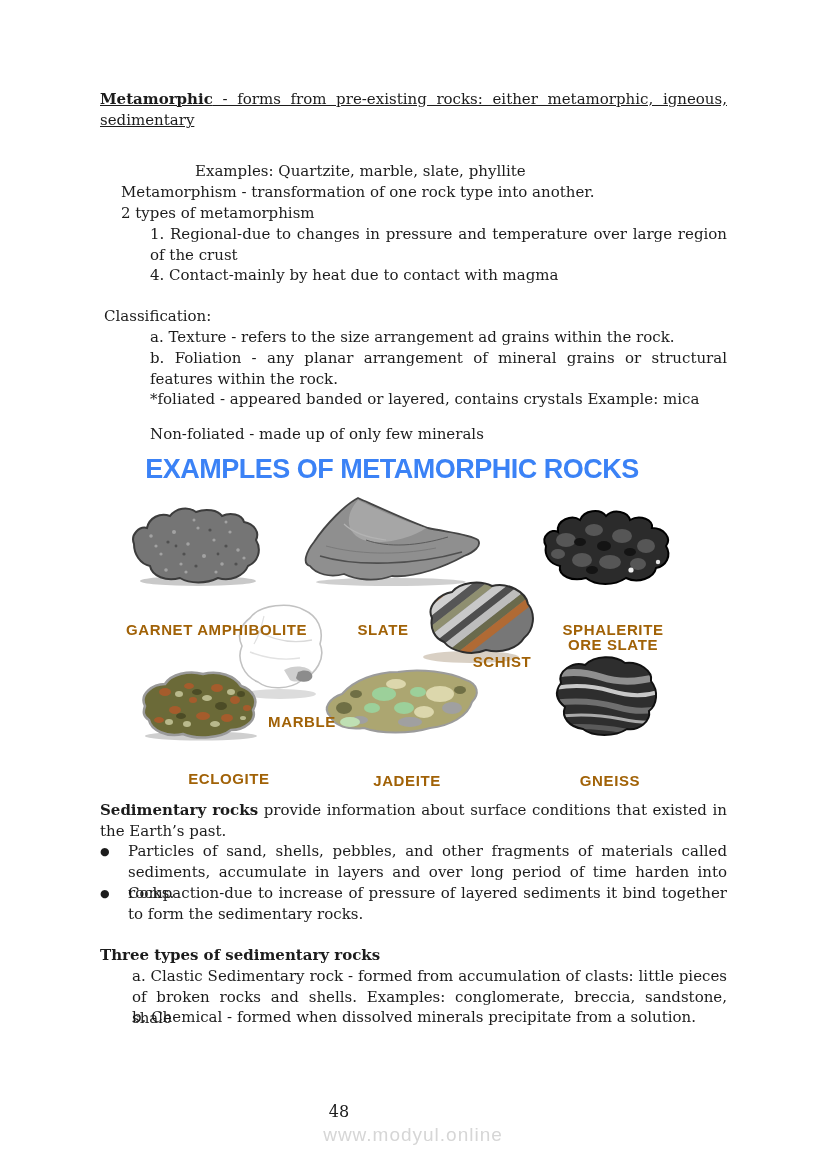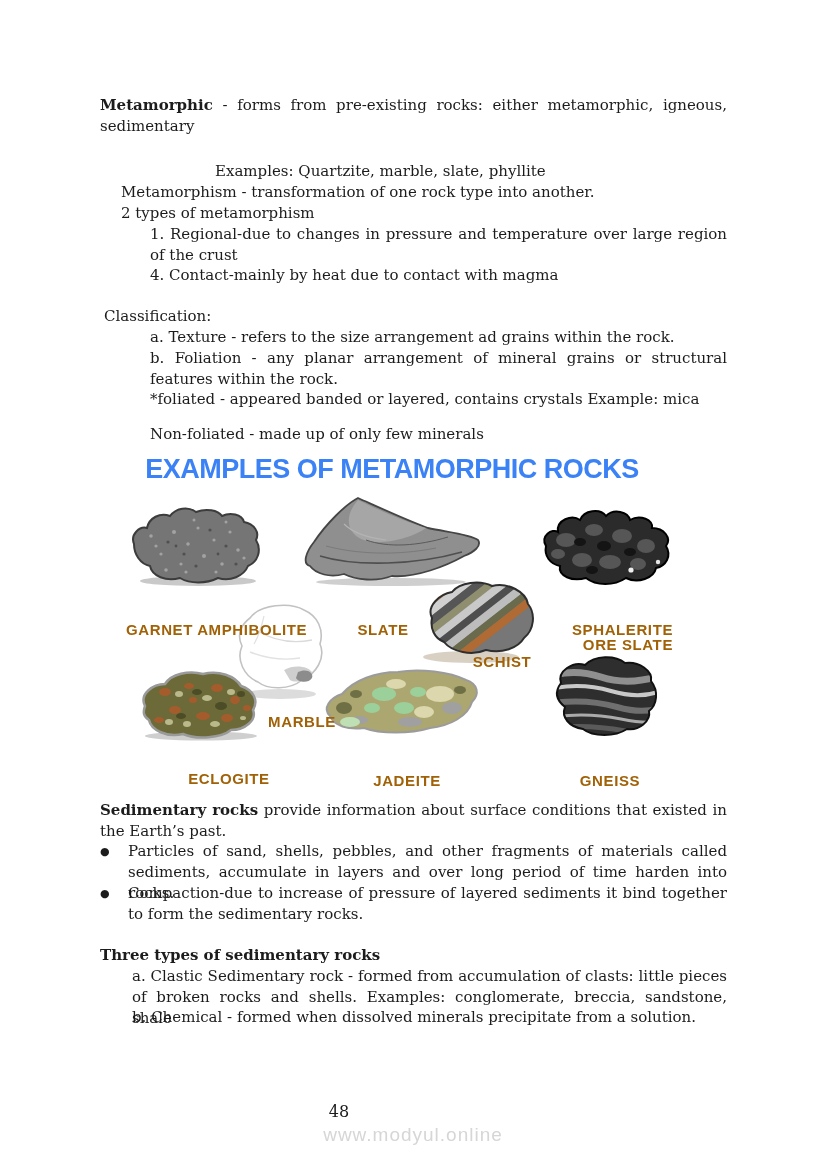--- a/index.html
+++ b/index.html
@@ -29,25 +29,25 @@
     position:absolute; left:0; top:1124px; width:826px; text-align:center;
     font-family:"Liberation Sans", sans-serif; font-size:19px; letter-spacing:1px;
     color:#d6d6d6;
   }
 </style>
 </head>
 <body>
 
 <div class="page">
 
-  <div class="txt just" style="left:100px; top:95px; width:627px;">
+  <div class="txt just" style="left:100px; top:89px; width:627px;text-decoration:underline;">
     <b>Metamorphic</b><span> - forms from pre-existing rocks: either metamorphic, igneous, sedimentary</span>
   </div>
 
-  <div class="txt" style="left:195px; top:161px;margin-left:20px;">Examples: Quartzite, marble, slate, phyllite</div>
+  <div class="txt" style="left:195px; top:161px;">Examples: Quartzite, marble, slate, phyllite</div>
   <div class="txt" style="left:121px; top:182px;">Metamorphism - transformation of one rock type into another.</div>
   <div class="txt" style="left:121px; top:203px;">2 types of metamorphism</div>
   <div class="txt just" style="left:150px; top:224px; width:577px;">1. Regional-due to changes in pressure and temperature over large region of the crust</div>
   <div class="txt" style="left:150px; top:265px;">4. Contact-mainly by heat due to contact with magma</div>
 
   <div class="txt" style="left:104px; top:306px;">Classification:</div>
   <div class="txt" style="left:150px; top:327px;">a. Texture - refers to the size arrangement ad grains within the rock.</div>
   <div class="txt just" style="left:150px; top:348px; width:577px;">b. Foliation - any planar arrangement of mineral grains or structural features within the rock.</div>
   <div class="txt" style="left:150px; top:389px;">*foliated - appeared banded or layered, contains crystals Example: mica</div>
   <div class="txt" style="left:150px; top:424px;text-align:right;">Non-foliated - made up of only few minerals</div>
@@ -254,21 +254,21 @@
         <path d="M0,66 Q40,58 80,66 T128,62" stroke="#aaaaaa" stroke-width="3"></path>
         <path d="M0,76 Q44,70 84,78 T128,72" stroke="#5a5a5a" stroke-width="5"></path>
       </g>
       <path d="M20,30 C16,18 32,8 44,12 C54,2 74,2 84,10 C98,8 112,18 110,28
                C118,38 116,52 108,58 C110,68 98,78 86,76 C74,84 52,84 42,76
                C28,74 20,64 24,54 C14,46 14,38 20,30 Z" fill="none" stroke="#111111" stroke-width="2"></path>
     </svg>
 
     <div class="rocklabel" style="left:126px; top:588px; width:174px;">GARNET AMPHIBOLITE</div>
     <div class="rocklabel" style="left:333px; top:588px; width:100px;">SLATE</div>
-    <div class="rocklabel" style="left:553px; top:588px; width:120px;text-align:right;">
+    <div class="rocklabel" style="left:553px; top:588px; width:120px;">
       <div>SPHALERITE</div>
       <div>ORE SLATE</div>
     </div>
     <div class="rocklabel" style="left:452px; top:620px; width:100px;">SCHIST</div>
     <div class="rocklabel" style="left:252px; top:680px; width:100px;">MARBLE</div>
     <div class="rocklabel" style="left:179px; top:737px; width:100px;">ECLOGITE</div>
     <div class="rocklabel" style="left:357px; top:739px; width:100px;">JADEITE</div>
     <div class="rocklabel" style="left:560px; top:739px; width:100px;">GNEISS</div>
   </div>
 

